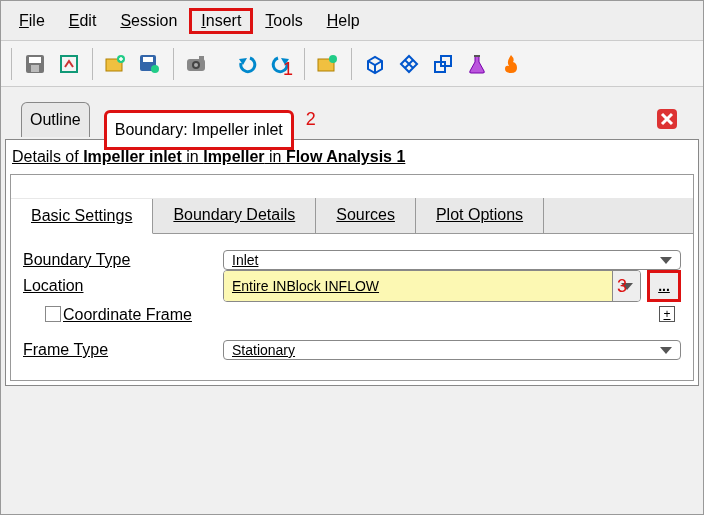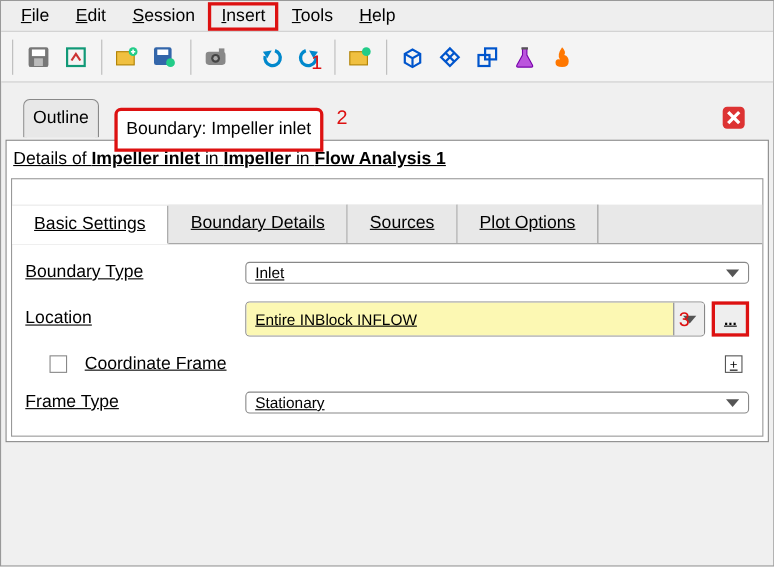--- a/index.html
+++ b/index.html
@@ -1,20 +1,20 @@
 <!DOCTYPE html>
 <html><head>
 <meta charset="utf-8">
 <style>
   * { box-sizing: border-box; }
   html, body { margin: 0; padding: 0; font-family: Arial, sans-serif; font-size: 14px; }
   body { background: #f0f0f0; width: 704px; height: 515px; overflow: hidden; border: 1px solid #999; }
 
   
-  .menubar { display: flex; align-items: center; background: #eeeeee; border-bottom: 1px solid #ccc; padding: 2px 6px; height: 28px; }
+  .menubar { display: flex; align-items: center; background: #eeeeee; border-bottom: 1px solid #ccc; padding: 2px 6px; height: 40px; }
   .menuitem { padding: 4px 12px; cursor: pointer; font-size: 16px; }
   .menuitem .ul { text-decoration: underline; }
   .menu-highlight { border: 3px solid #d11; padding: 1px 9px; }
 
   
   .toolbar { display: flex; align-items: center; background: #f4f4f4; border-bottom: 1px solid #ccc; height: 46px; padding: 0 6px; gap: 4px; position: relative; }
   .tool-sep { width: 1px; height: 32px; background: #bbb; margin: 0 4px; }
   .tool-btn { width: 30px; height: 30px; display: flex; align-items: center; justify-content: center; cursor: pointer; border-radius: 2px; }
 
   .annot { color: #d11; font-size: 18px; position: absolute; }
@@ -33,27 +33,27 @@
   .detail-line b { font-weight: bold; }
 
   
   .inner-wrap { border: 1px solid #999; margin-top: 4px; }
   .inner-tabs { display: flex; border-bottom: 1px solid #999; background: #e8e8e8; margin-top: 23px; }
   .itab { padding: 8px 20px; font-size: 16px; border-right: 1px solid #999; cursor: pointer; background: #e8e8e8; }
   .itab.active { background: #fff; border-bottom: 1px solid #fff; position: relative; top: 1px; }
 
   
   .form { padding: 16px 12px; }
-  .row { display: flex; align-items: center; margin-bottom: 16px; position: relative; }
+  .row { display: flex; align-items: center; position: relative; }
   .lbl { width: 200px; font-size: 16px; }
   .select-wrap { flex: 1; position: relative; display: flex; align-items: center; }
   .select { flex: 1; height: 20px; border: 1px solid #888; background: #fff; display: flex; align-items: center; justify-content: space-between; padding: 0 8px; cursor: pointer; border-radius: 4px; }
   .chev { width: 0; height: 0; border-left: 6px solid transparent; border-right: 6px solid transparent; border-top: 7px solid #555; }
   .btn-more { width: 34px; height: 32px; border: 3px solid #d11; margin-left: 6px; background: #eee; display: flex; align-items: center; justify-content: center; cursor: pointer; font-weight: bold; }
-  .checkrow { display: flex; align-items: center; margin: 4px 0 16px 22px; gap: 16px; }
+  .checkrow { display: flex; align-items: flex-start; margin: 4px 0 16px 22px; gap: 2px; }
   .checkbox { width: 16px; height: 16px; border: 1px solid #888; background: #fff; cursor: pointer; }
   .expand { margin-left: auto; margin-right: 6px; width: 16px; height: 16px; border: 1px solid #555; display: flex; align-items: center; justify-content: center; font-size: 12px; line-height: 1; cursor: pointer; }
 
   .split-btn { display: flex; border: 1px solid #888; border-radius: 4px; overflow: hidden; }
   .split-main { flex: 1; height: 30px; padding: 0 8px; display: flex; align-items: center; }
   .split-drop { width: 28px; border-left: 1px solid #888; display: flex; align-items: center; justify-content: center; background: #eee; }
 
 </style>
 </head>
 <body>

